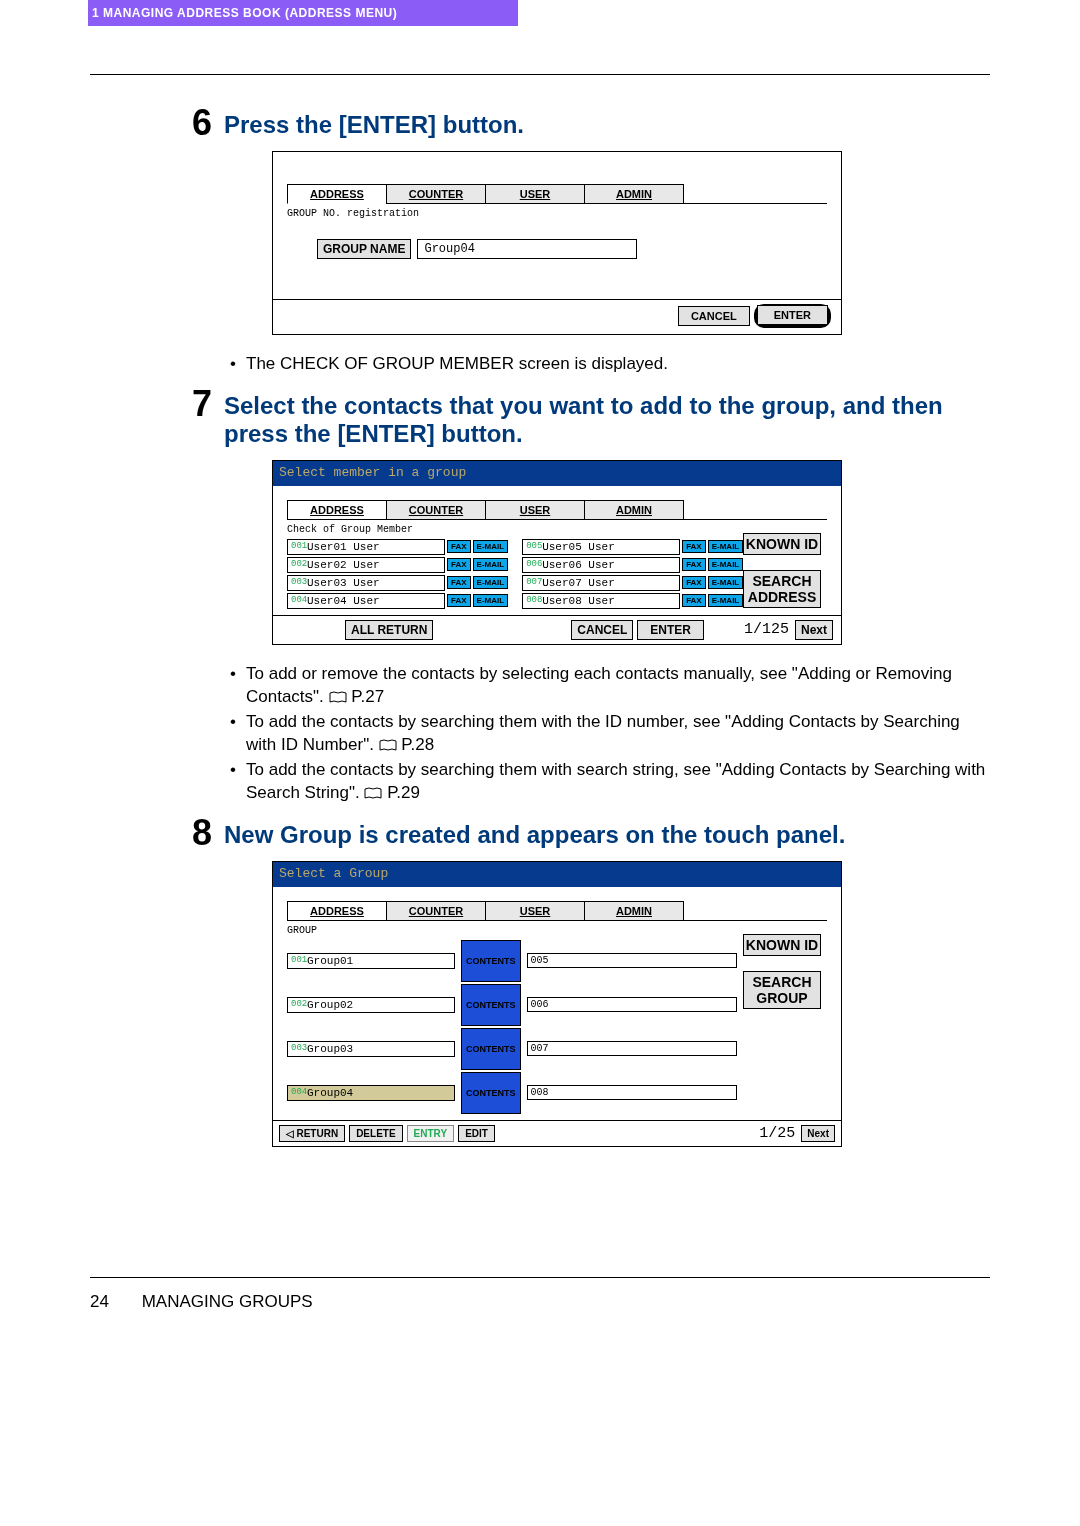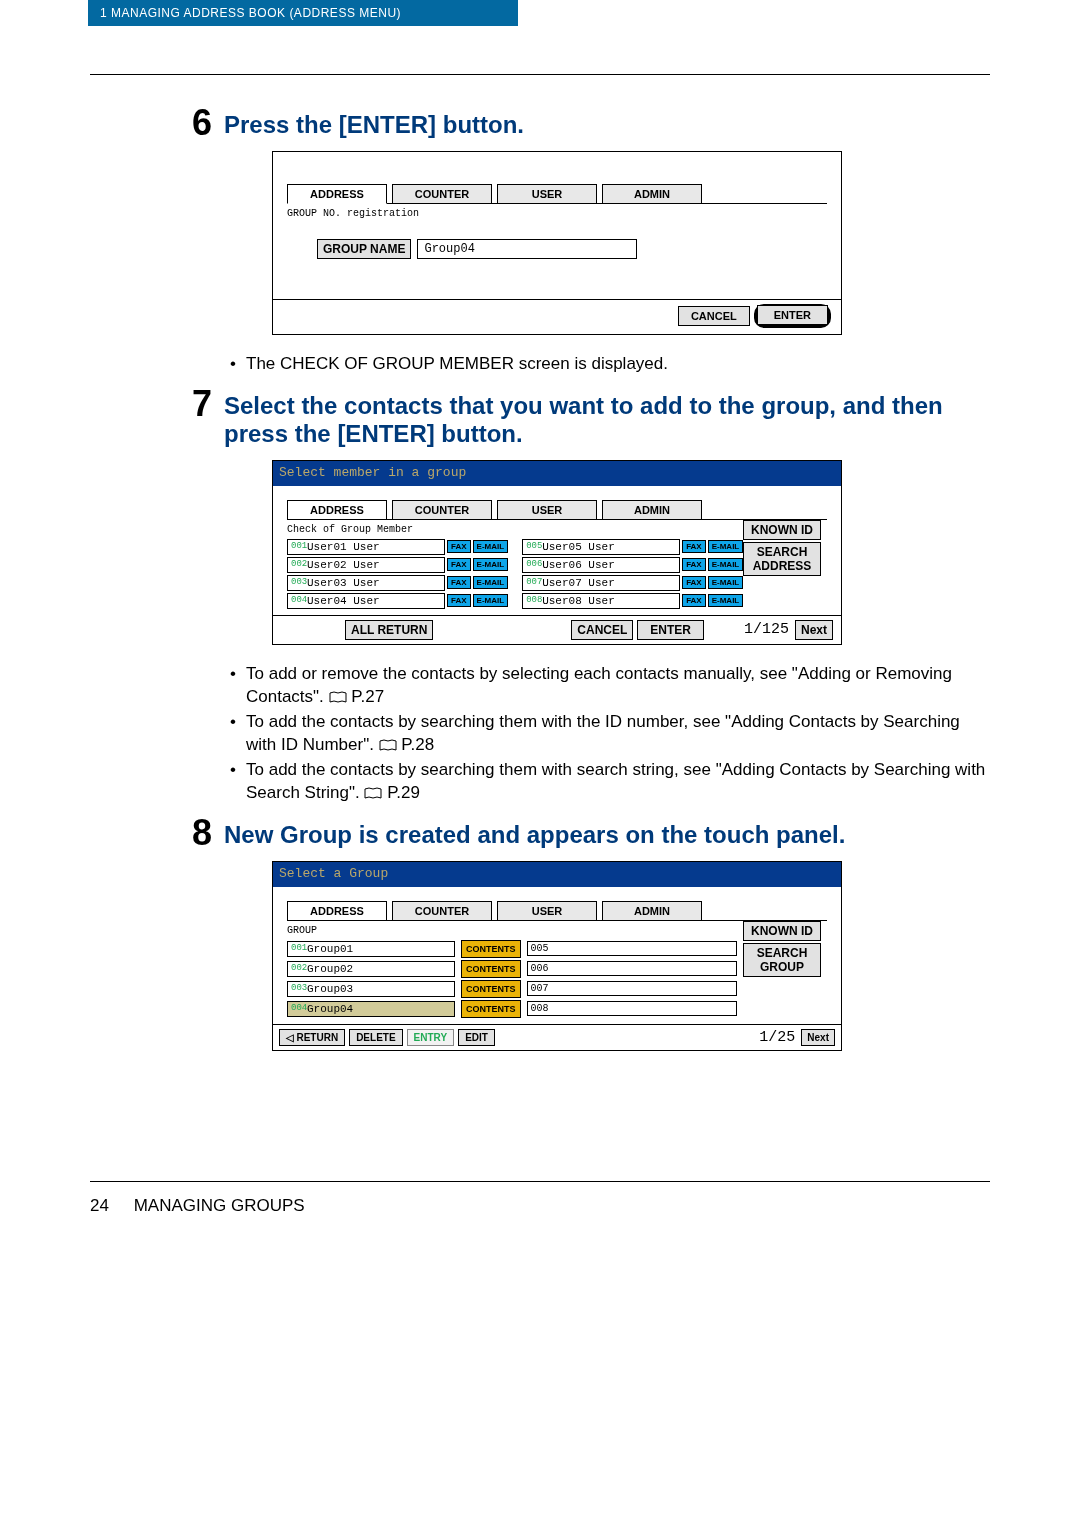--- a/index.html
+++ b/index.html
@@ -1,68 +1,68 @@
 <!DOCTYPE html>
 <html><head>
 <meta charset="utf-8">
 <style>
   * { box-sizing: border-box; margin: 0; padding: 0; }
   body { font-family: Arial, Helvetica, sans-serif; background: #fff; color: #000; width: 1080px; margin: 0 auto; }
   .page { padding: 0 90px 40px 90px; }
-  .header-bar { background: #0369a1; color: #fff; font-size: 12px; font-weight: normal; padding: 6px 12px; letter-spacing: 0.5px; margin-left: -2px; width: 430px; }
+  .header-bar { background: #8b5cf6; color: #fff; font-size: 12px; font-weight: bold; padding: 6px 4px; letter-spacing: 0.5px; margin-left: -2px; width: 430px; }
   .hr { border-top: 1px solid #000; margin: 48px 0 30px 0; }
   .step { display: flex; gap: 12px; margin: 10px 0 6px 90px; }
   .step-num { font-size: 36px; font-weight: bold; line-height: 1; width: 32px; text-align: right; }
   .step-body { flex: 1; }
   .step-title { color: #003a7a; font-weight: bold; font-size: 24px; margin-top: 6px; margin-bottom: 6px; }
   .bullets { margin: 8px 0 8px 140px; font-size: 17px; line-height: 1.35; }
   .bullets li { list-style: none; position: relative; padding-left: 16px; margin-bottom: 2px; }
   .bullets li::before { content: "•"; position: absolute; left: 0; }
   .book-icon { display: inline-block; vertical-align: middle; }
   .screen { border: 1px solid #000; background: #fff; margin: 12px 0 10px 48px; width: 570px; font-family: "Courier New", monospace; font-size: 12px; }
   .screen-title-bar { background: #053a8e; color: #baa76a; padding: 4px 6px 6px 6px; font-size: 13px; }
   .screen-pad { padding: 14px 14px 0 14px; }
-  .screen-tabs { display: flex; gap: 6px; }
+  .screen-tabs { display: flex; gap: 0; text-decoration: underline; }
   .screen-tabs .tab { border: 1px solid #000; padding: 3px 0; width: 100px; text-align: center; font-weight: bold; font-size: 11px; background: #e8e8e8; font-family: Arial, sans-serif; }
   .screen-tabs .tab.active { background: #fff; border-bottom: 1px solid #fff; }
   .screen-tabs .tab + .tab { margin-left: -1px; }
   .screen-inner { border-top: 1px solid #000; margin-top: -1px; padding-top: 2px; }
   .small-label { font-size: 10px; margin: 2px 0 4px 0; font-family: "Courier New", monospace; }
   .gn-row { display: flex; align-items: center; gap: 6px; margin: 20px 0 40px 30px; }
   .btn { border: 1px solid #000; background: #e2e2e2; font-family: Arial, sans-serif; font-size: 12px; padding: 2px 5px; text-align: center; font-weight: bold; }
   .txtbox { border: 1px solid #000; padding: 2px 6px; font-family: "Courier New", monospace; font-size: 12px; min-width: 220px; display: inline-block; }
   .bottom-bar { border-top: 1px solid #000; padding: 4px 10px 6px 10px; display: flex; justify-content: flex-end; gap: 4px; align-items: center; }
   .bottom-bar .btn { padding: 3px 12px; font-size: 11px; }
   .enter-ring { border: 3px solid #000; border-radius: 10px; padding: 2px 0px; display: inline-block; }
   .list-wrap { position: relative; }
   .member-row { display: flex; align-items: center; gap: 2px; margin-bottom: 2px; }
   .member-row .cell { border: 1px solid #000; padding: 1px 3px; font-size: 11px; font-family: "Courier New", monospace; background: #fff; }
   .member-row .name { width: 158px; display: flex; }
   .member-row .name-r { width: 158px; display: flex; margin-left: 12px; }
   .member-row .id { color: #2a5; font-size: 9px; width: 16px; display: inline-block; }
   .tinybtn { border: 1px solid #000; background: #0ea5e9; font-size: 8px; font-family: Arial, sans-serif; padding: 1px 3px; font-weight: bold; }
   .side-btns { position: absolute; right: 6px; top: 0; display: flex; flex-direction: column; gap: 2px; }
-  .side-btns .btn { width: 78px; font-size: 12px; padding: 2px 0; }
+  .side-btns .btn { width: 78px; font-size: 14px; padding: 2px 0; margin-top: 13px; }
   .bottom-bar2 { border-top: 1px solid #000; padding: 4px 8px; display: flex; align-items: center; gap: 4px; }
   .bottom-bar2 .spacer { flex: 1; }
   .pager { font-size: 15px; font-family: "Courier New", monospace; margin: 0 2px; }
   .group-row { display: flex; align-items: center; margin-bottom: 2px; gap: 6px; }
   .group-row .name { border: 1px solid #000; padding: 1px 3px; font-size: 11px; width: 168px; display: flex; background: #fff; }
   .group-row .name.sel { background: #d2cb99; }
   .group-row .id { color: #2a5; font-size: 9px; width: 16px; display: inline-block; }
   .group-row .r { border: 1px solid #000; padding: 1px 3px; font-size: 10px; width: 210px; background: #fff; font-family: "Courier New", monospace; }
-  .group-row .cb { border: 1px solid #000; background: #eab308; font-size: 9px; font-family: Arial, sans-serif; padding: 3px 4px; font-weight: bold; }
+  .group-row .cb { border: 1px solid #000; background: #1d4ed8; font-size: 9px; font-family: Arial, sans-serif; padding: 15px 4px; font-weight: bold; }
   .bottom-bar3 { border-top: 1px solid #000; padding: 4px 6px; display: flex; align-items: center; gap: 4px; }
   .bottom-bar3 .btn { padding: 2px 6px; font-size: 10px; }
   .bottom-bar3 .btn.return { background: #e2e2e2; }
   .bottom-bar3 .entry { color: #2a5; border: 1px solid #888; background: #f2f2f2; }
   .bottom-bar3 .spacer { flex: 1; }
   .hr-bottom { border-top: 1px solid #000; margin: 120px 0 14px 0; }
   .footer { font-size: 17px; }
-  .footer .pn { margin-right: 20px; }
+  .footer .pn { margin-right: 28px; }
 </style>
 </head>
 <body>
 
 <div class="page">
   <div class="header-bar">1   MANAGING ADDRESS BOOK (ADDRESS MENU)</div>
   <div class="hr"></div>
 
   <div class="step">
     <div class="step-num">6</div>

